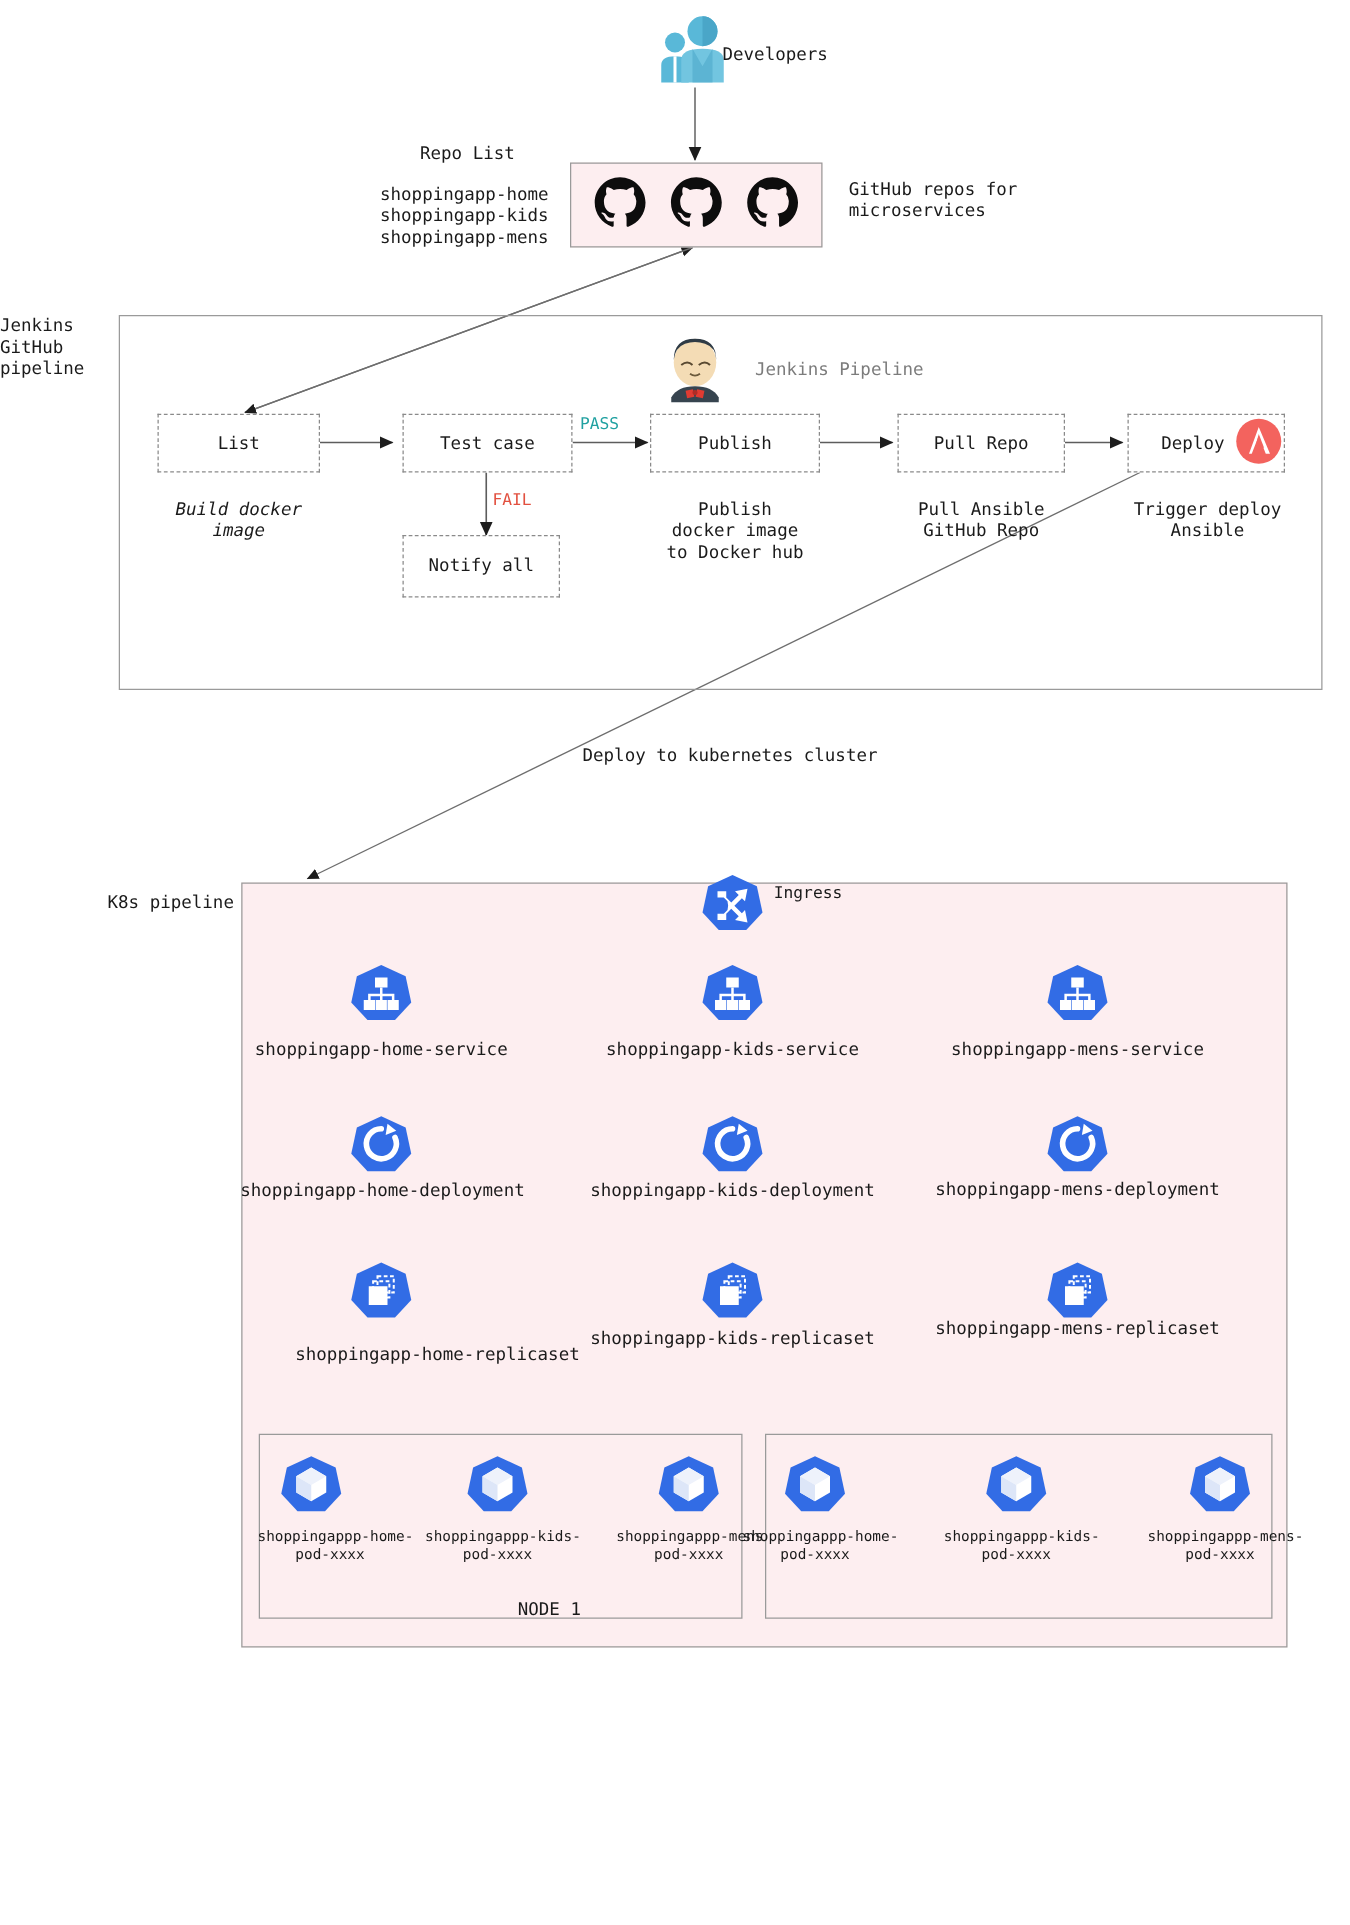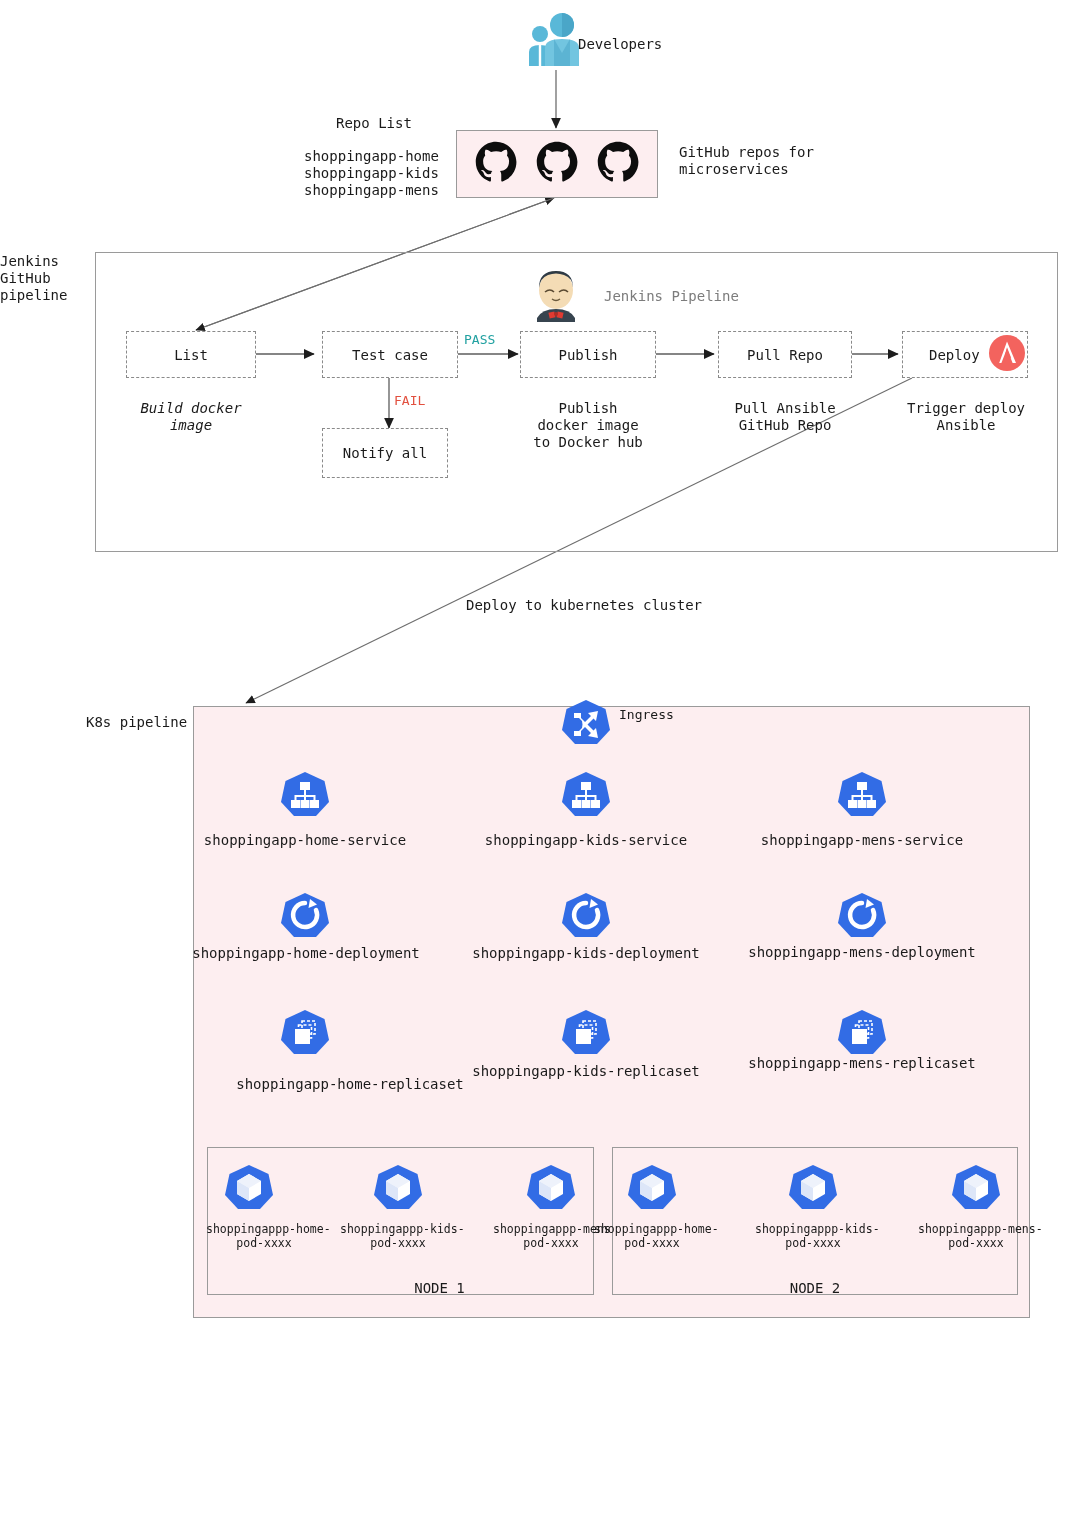--- a/index.html
+++ b/index.html
@@ -369,15 +369,14 @@
     <svg width="50" height="50" viewBox="0 0 50 50">
       <path d="M25 2 L44.5 11 L49 32 L36 46 L14 46 L1 32 L5.5 11 Z" fill="#326ce5"></path>
       <path d="M25 11 L37 18 L37 31 L25 38 L13 31 L13 18 Z" fill="#ffffff"></path>
       <path d="M25 11 L37 18 L25 25 L13 18 Z" fill="#eef2fb"></path>
       <path d="M25 25 L25 38 L13 31 L13 18 Z" fill="#dde6f8"></path>
     </svg>
   </div>
   <div class="lbl c tiny" style="left:918px;top:1222px;width:116px;">shoppingappp-mens-
 pod-xxxx</div>
 
-  <div class="lbl c node-title" style="left:612px;top:1280px;width:406px;">NODE 2</div>
 
 </div>
 
 </body></html>

